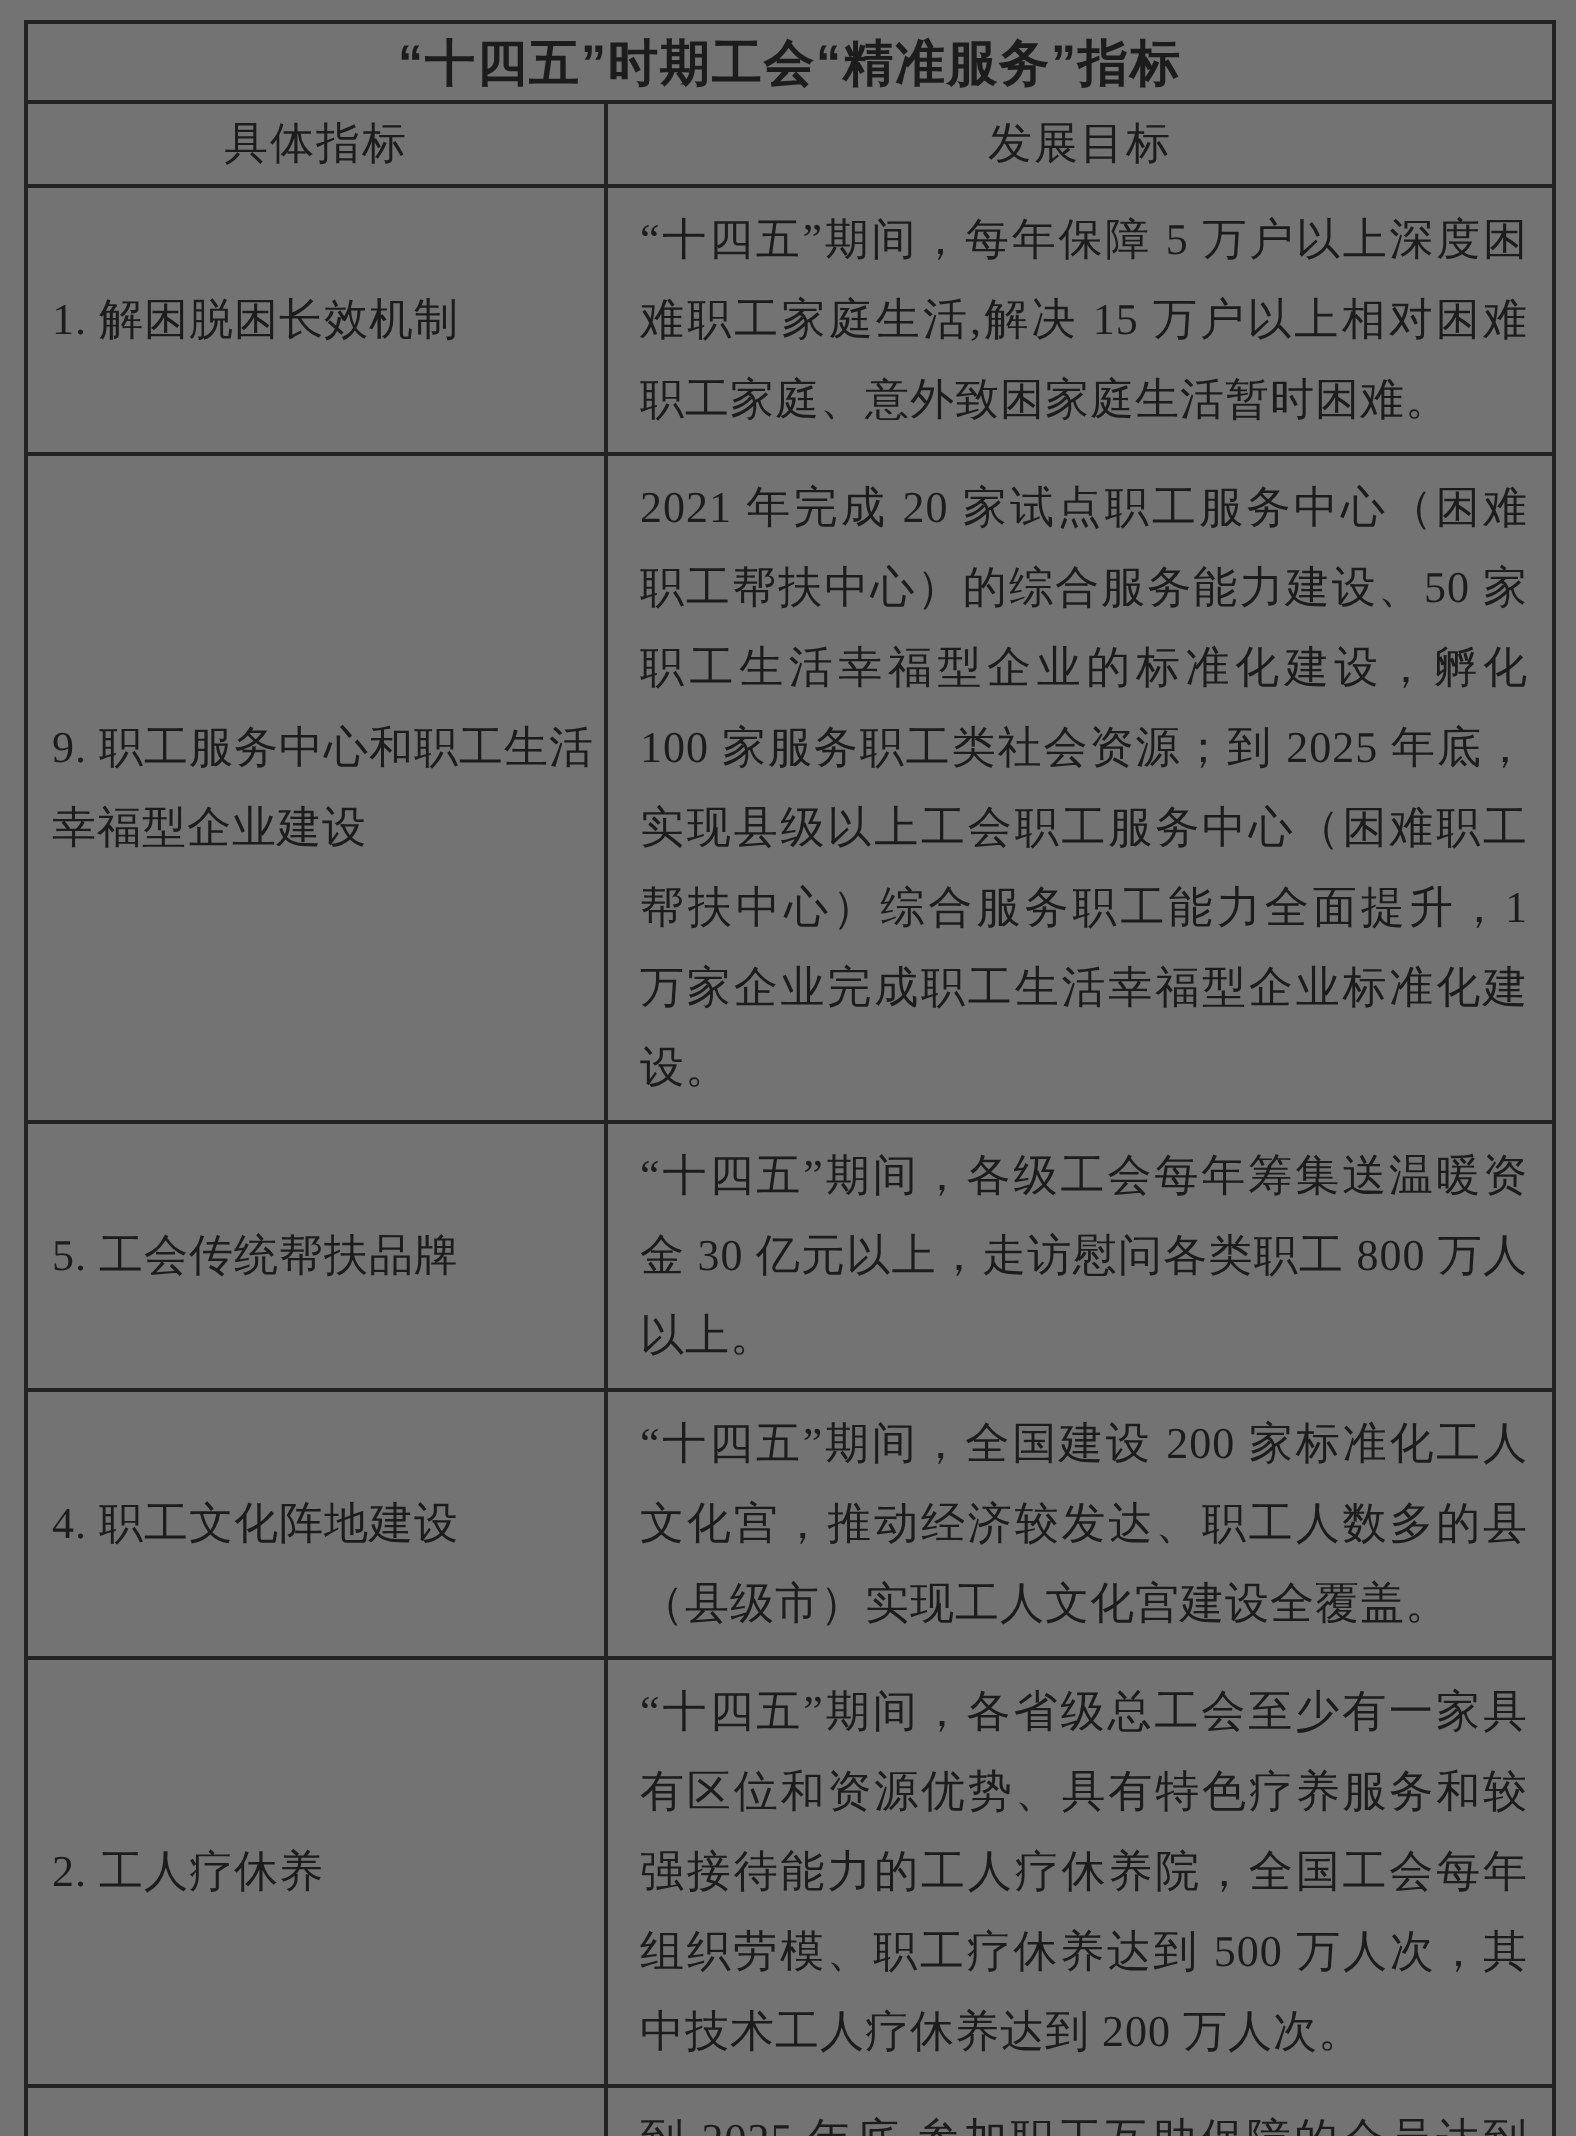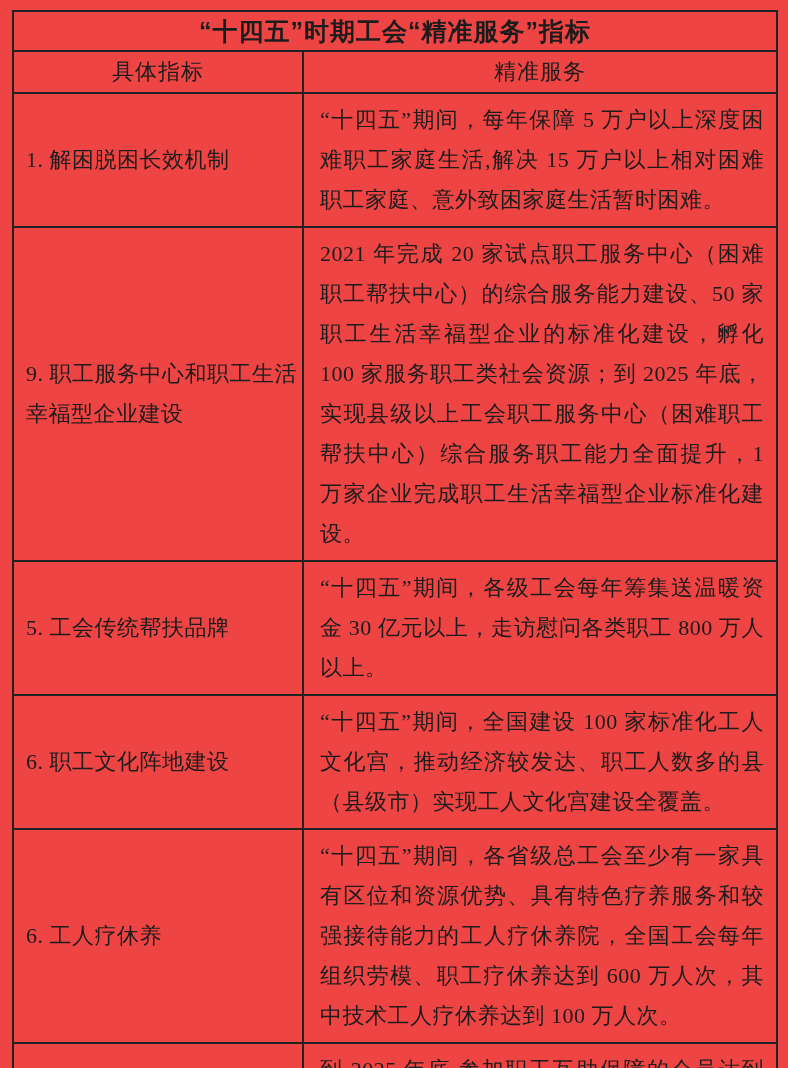--- a/index.html
+++ b/index.html
@@ -3,21 +3,21 @@
 <meta charset="utf-8">
 <style>
   html, body {
     margin: 0;
     padding: 0;
     background: #ffffff;
   }
   .page {
     width: 788px;
     height: 1068px;
-    background: #ef4444;
+    background: #737373;
     box-sizing: border-box;
     padding: 10px 12px;
     font-family: "Liberation Serif", serif;
     color: #1c1c1c;
   }
   table.tbl {
     width: 764px;
     border-collapse: collapse;
     table-layout: fixed;
   }
@@ -68,41 +68,41 @@
     <colgroup>
       <col class="c-ind">
       <col class="c-tgt">
     </colgroup>
     <tbody>
       <tr>
         <td class="title" colspan="2">“十四五”时期工会“精准服务”指标</td>
       </tr>
       <tr>
         <td class="hdr">具体指标</td>
-        <td class="hdr">精准服务</td>
+        <td class="hdr">发展目标</td>
       </tr>
       <tr>
         <td class="ind">1. 解困脱困长效机制</td>
         <td class="tgt">“十四五”期间，每年保障 5 万户以上深度困难职工家庭生活,解决 15 万户以上相对困难职工家庭、意外致困家庭生活暂时困难。</td>
       </tr>
       <tr>
         <td class="ind">9. 职工服务中心和职工生活幸福型企业建设</td>
         <td class="tgt">2021 年完成 20 家试点职工服务中心（困难职工帮扶中心）的综合服务能力建设、50 家职工生活幸福型企业的标准化建设，孵化 100 家服务职工类社会资源；到 2025 年底，实现县级以上工会职工服务中心（困难职工帮扶中心）综合服务职工能力全面提升，1 万家企业完成职工生活幸福型企业标准化建设。</td>
       </tr>
       <tr>
         <td class="ind">5. 工会传统帮扶品牌</td>
         <td class="tgt">“十四五”期间，各级工会每年筹集送温暖资金 30 亿元以上，走访慰问各类职工 800 万人以上。</td>
       </tr>
       <tr>
-        <td class="ind">6. 职工文化阵地建设</td>
-        <td class="tgt">“十四五”期间，全国建设 100 家标准化工人文化宫，推动经济较发达、职工人数多的县（县级市）实现工人文化宫建设全覆盖。</td>
+        <td class="ind">4. 职工文化阵地建设</td>
+        <td class="tgt">“十四五”期间，全国建设 200 家标准化工人文化宫，推动经济较发达、职工人数多的县（县级市）实现工人文化宫建设全覆盖。</td>
       </tr>
       <tr>
-        <td class="ind">6. 工人疗休养</td>
-        <td class="tgt">“十四五”期间，各省级总工会至少有一家具有区位和资源优势、具有特色疗养服务和较强接待能力的工人疗休养院，全国工会每年组织劳模、职工疗休养达到 600 万人次，其中技术工人疗休养达到 100 万人次。</td>
+        <td class="ind">2. 工人疗休养</td>
+        <td class="tgt">“十四五”期间，各省级总工会至少有一家具有区位和资源优势、具有特色疗养服务和较强接待能力的工人疗休养院，全国工会每年组织劳模、职工疗休养达到 500 万人次，其中技术工人疗休养达到 200 万人次。</td>
       </tr>
       <tr>
         <td class="ind">6. 职工互助保障</td>
         <td class="tgt">到 2025 年底,参加职工互助保障的会员达到 8000 万人次左右。</td>
       </tr>
 
     </tbody>
   </table>
 </div>
 

